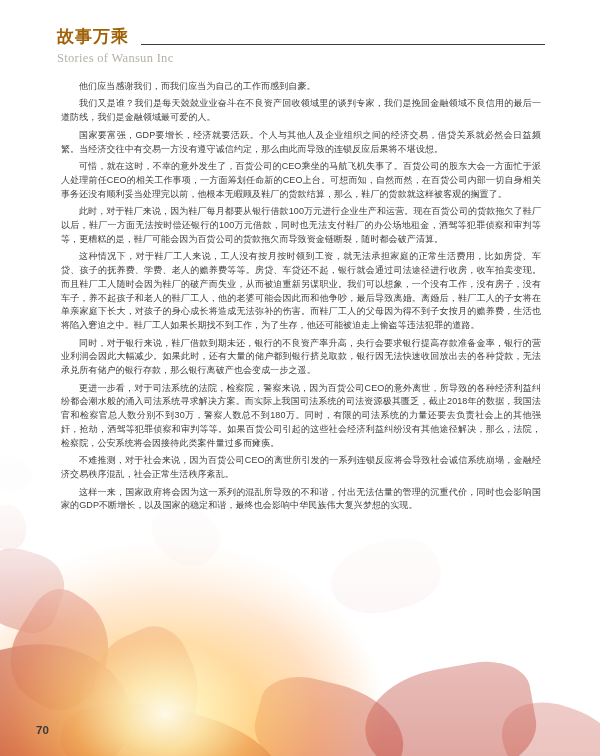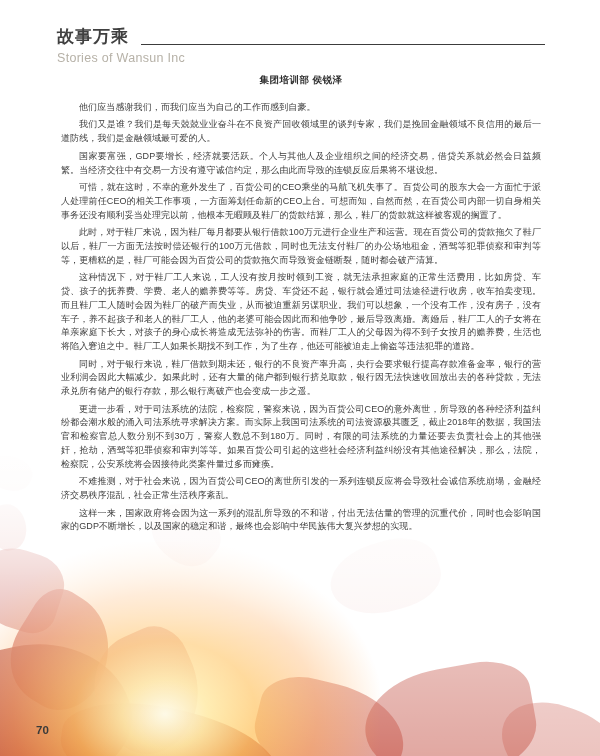--- a/index.html
+++ b/index.html
@@ -47,26 +47,26 @@
       rgba(255,255,255,0.72) 38%,
       rgba(255,255,255,0.38) 62%,
       rgba(255,255,255,0.10) 100%);
   }
 
   
   .content{position:relative;z-index:1;padding:28px 55px 0 57px;}
 
   .hrow{display:flex;align-items:flex-end;}
   .section-title{
-    margin:0;font-size:17px;font-weight:bold;color:#404040;
+    margin:0;font-size:17px;font-weight:bold;color:#a16207;
     letter-spacing:1px;line-height:1.1;white-space:nowrap;
   }
   .hline{flex:1 1 auto;height:1px;background:#3c3c3c;margin-left:12px;margin-bottom:2px;}
   .section-sub{
-    font-family:Liberation Sans, sans-serif;
+    font-family:Liberation Serif, serif;
     font-size:12.5px;color:#b6b1a7;margin-top:4px;letter-spacing:0.3px;
   }
 
   .art-title{
     margin:34px 0 0 0;text-align:center;
     font-size:23px;font-weight:bold;color:#111;letter-spacing:0.5px;line-height:1.2;
   }
   .art-byline{
     margin-top:9px;text-align:center;
     font-size:9.5px;font-weight:bold;color:#2e2e2e;letter-spacing:0.5px;
@@ -113,21 +113,20 @@
 
     <header>
       <div class="hrow">
         <h1 class="section-title">故事万乘</h1>
         <div class="hline"></div>
       </div>
       <div class="section-sub">Stories of Wansun Inc</div>
     </header>
 
     <article>
-      <div class="art-byline">集团培训部 侯锐泽</div>
 
       <div class="art-body">
 
           <p>他们应当感谢我们，而我们应当为自己的工作而感到自豪。</p>
 
 
           <p>我们又是谁？我们是每天兢兢业业奋斗在不良资产回收领域里的谈判专家，我们是挽回金融领域不良信用的最后一道防线，我们是金融领域最可爱的人。</p>
 
           <p>国家要富强，GDP要增长，经济就要活跃。个人与其他人及企业组织之间的经济交易，借贷关系就必然会日益频繁。当经济交往中有交易一方没有遵守诚信约定，那么由此而导致的连锁反应后果将不堪设想。</p>
 

